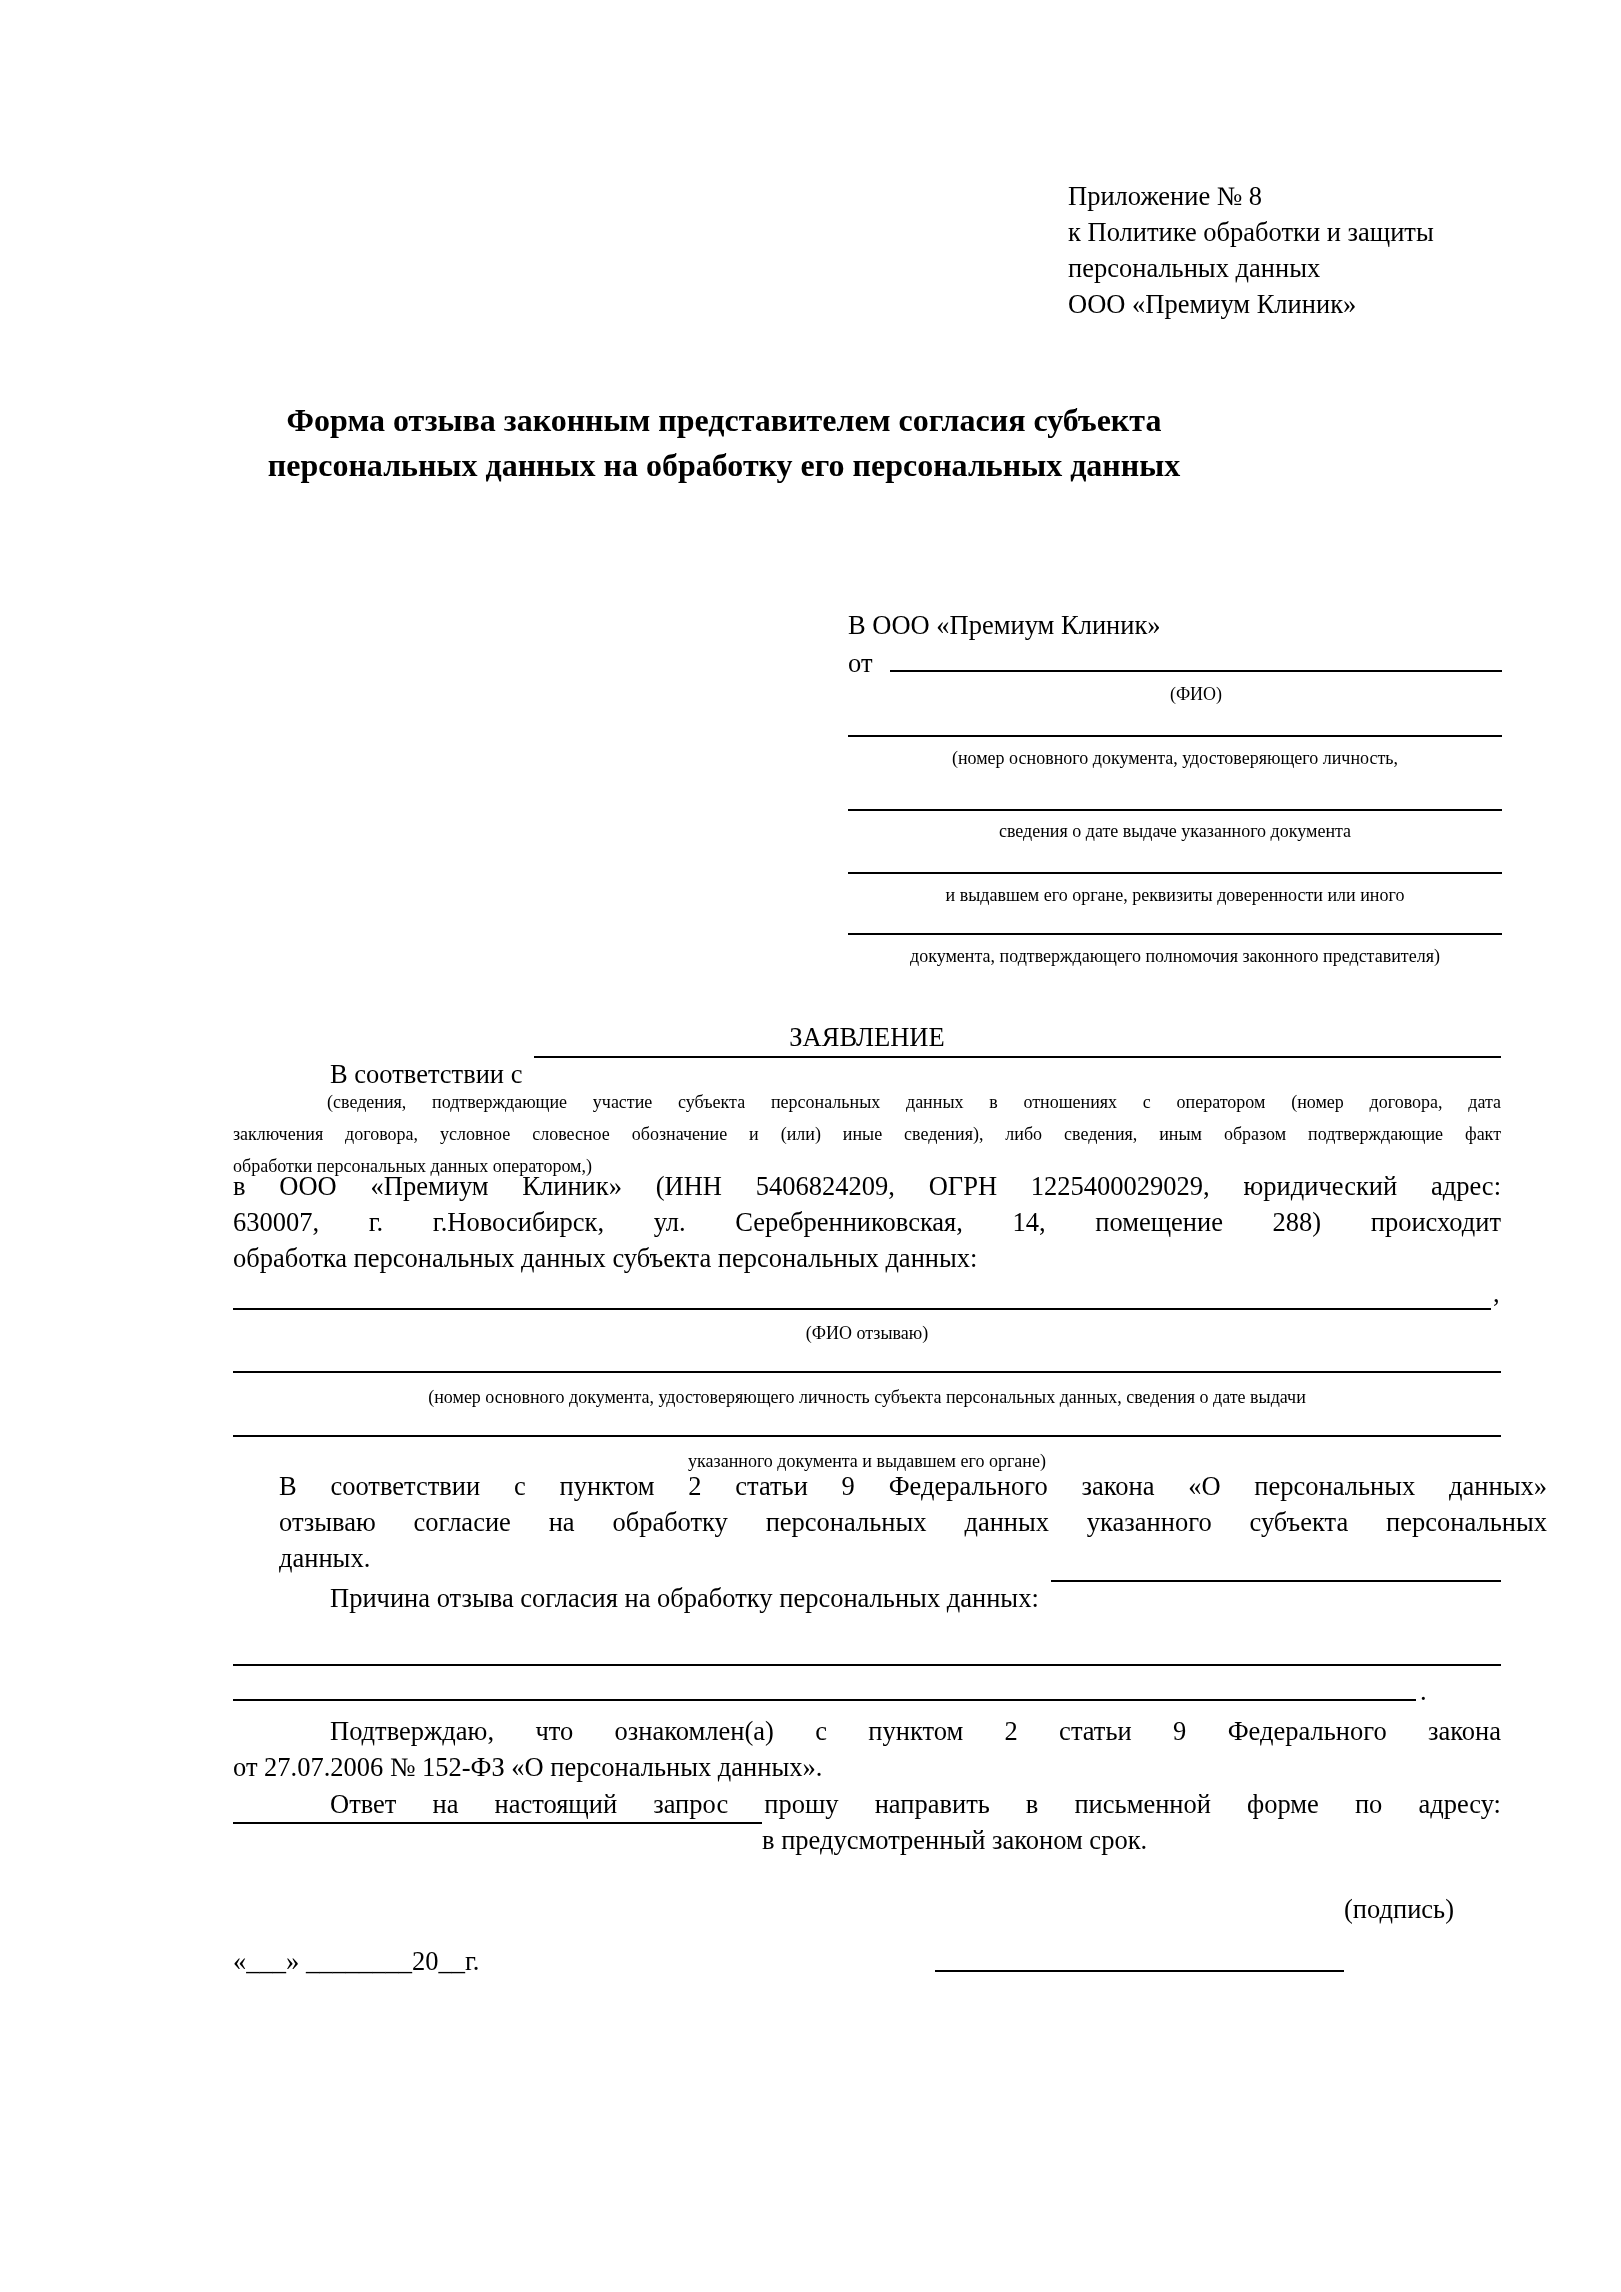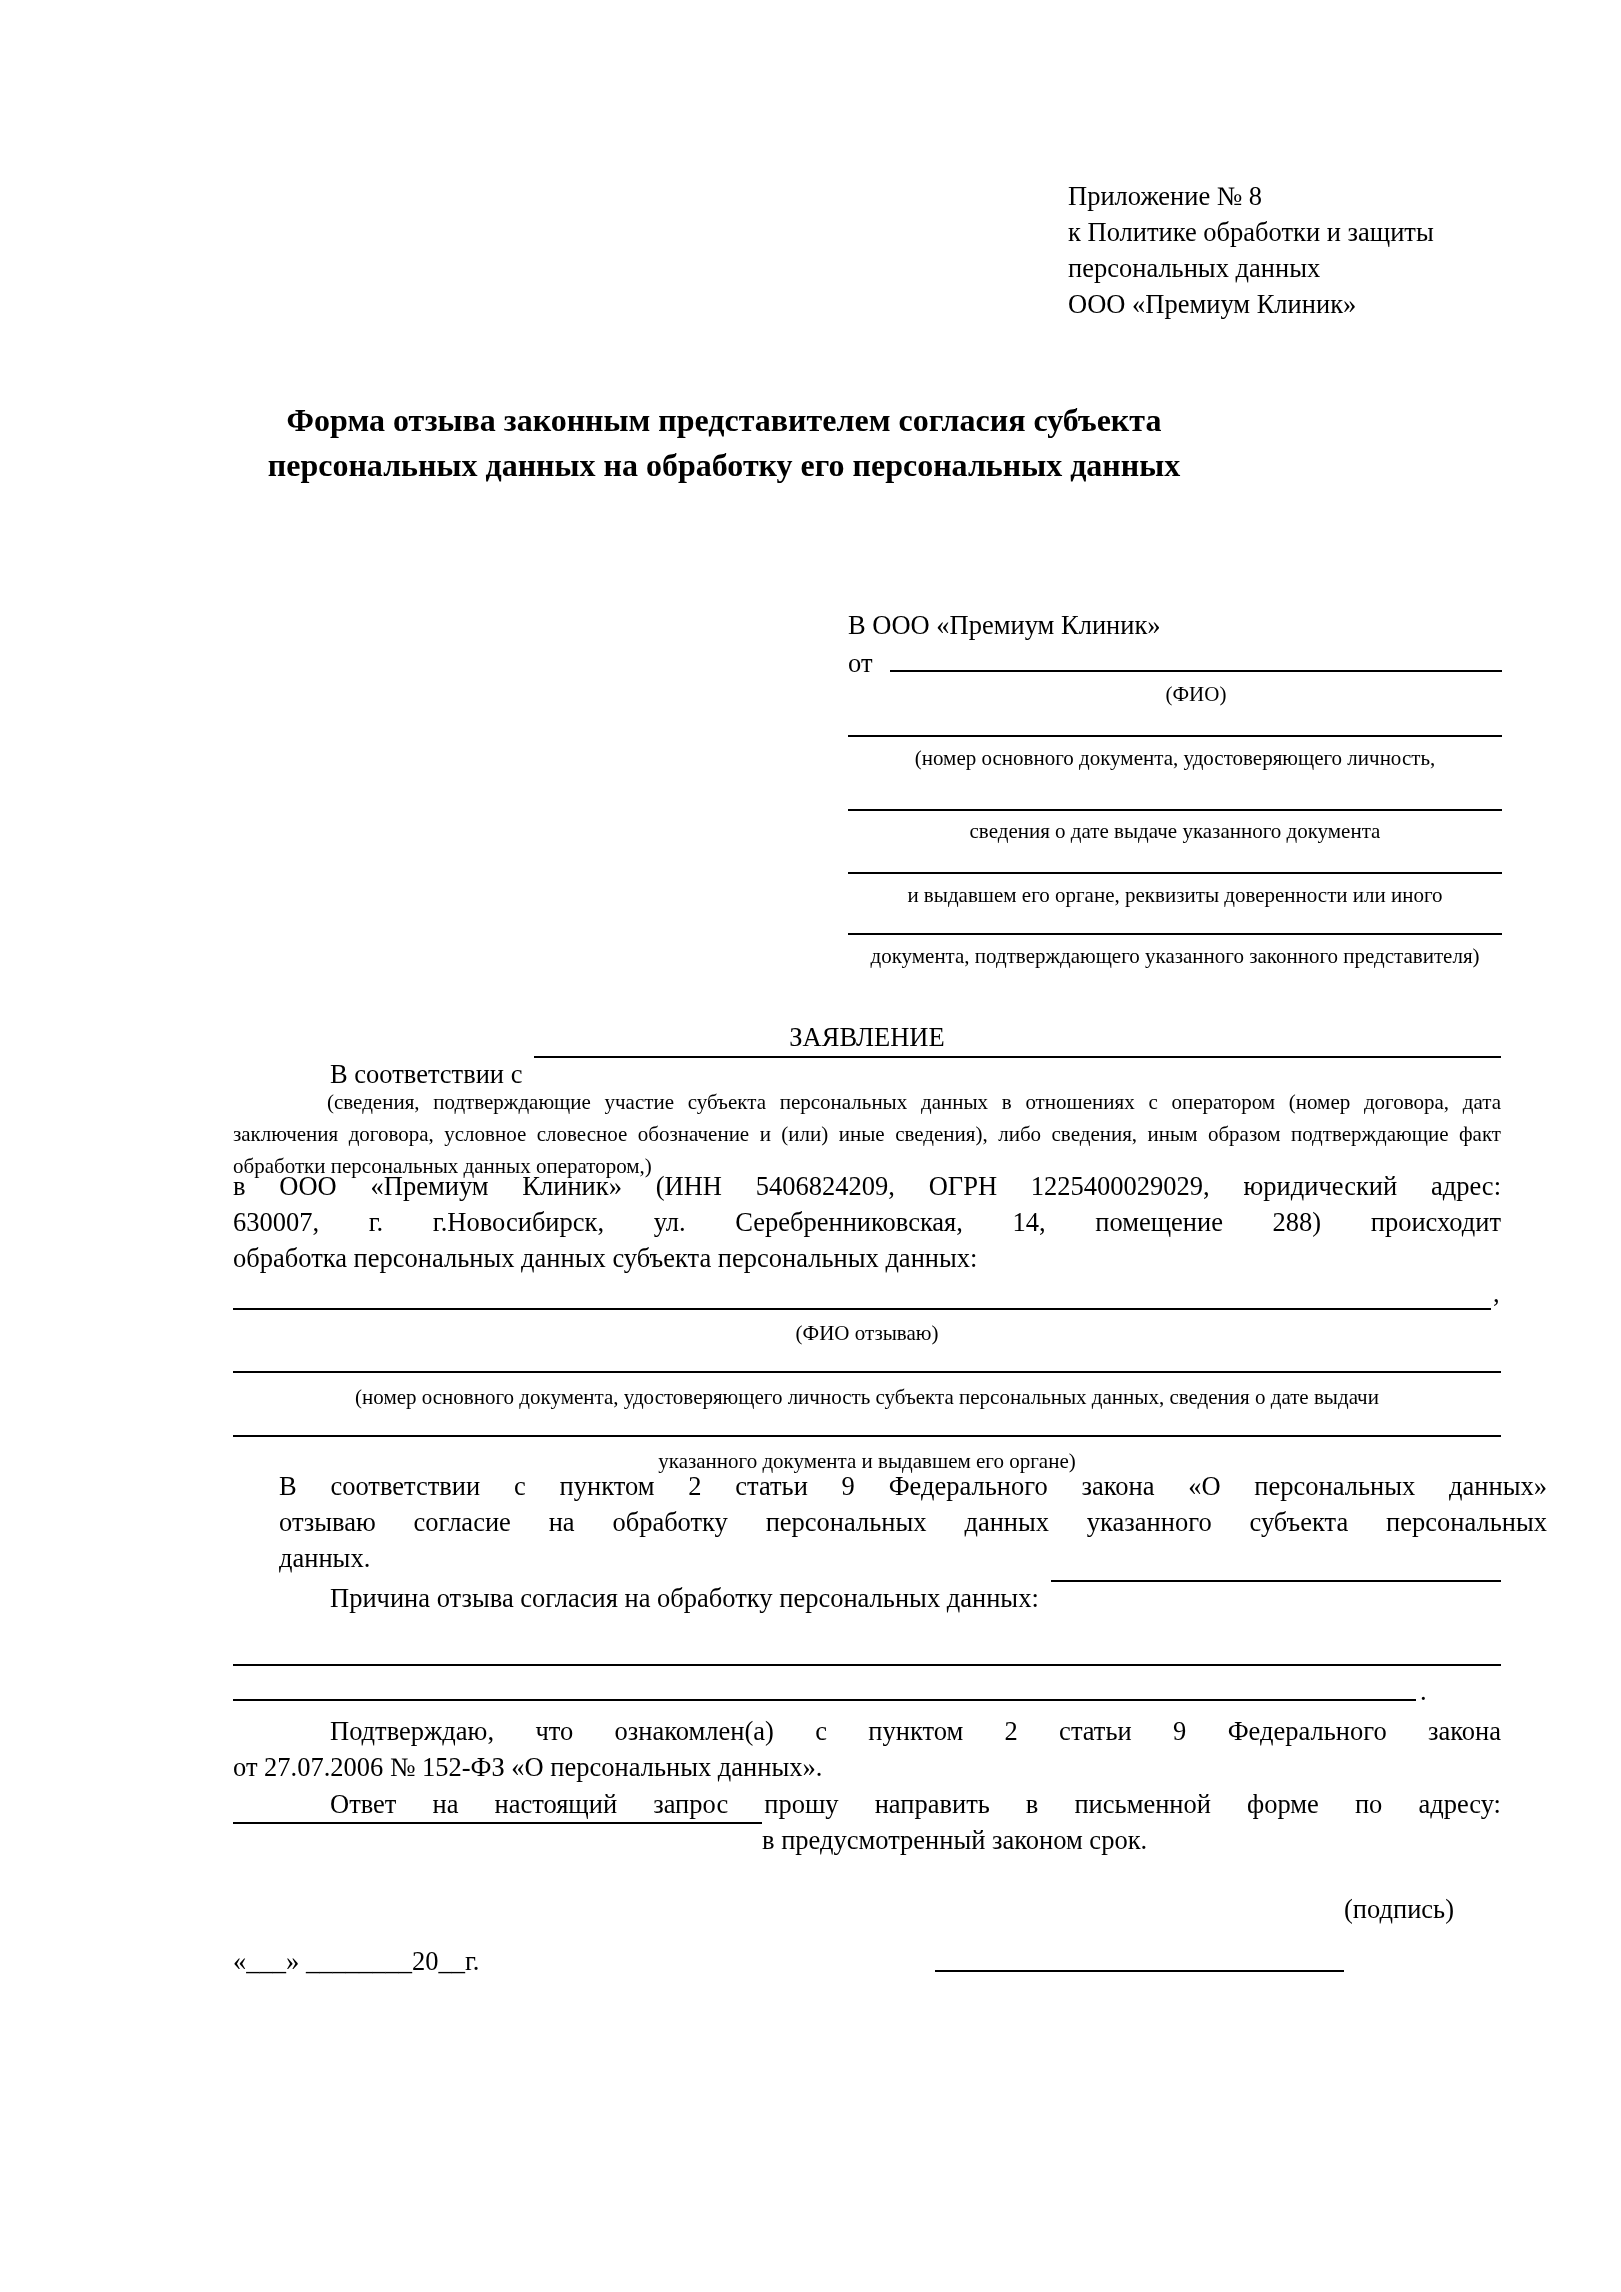--- a/index.html
+++ b/index.html
@@ -5,21 +5,21 @@
   html,body{margin:0;padding:0;background:#ffffff;}
   .page{
     position:relative;
     width:1621px;height:2293px;
     background:#ffffff;color:#000000;
     font-family:"Liberation Serif","DejaVu Serif",serif;
     overflow:hidden;
   }
   .abs{position:absolute;}
   .body-text{font-size:26.5px;line-height:36px;}
-  .small-text{font-size:21px;line-height:32px;}
+  .small-text{font-size:18px;line-height:32px;}
   .title-text{font-size:32px;line-height:45px;font-weight:bold;text-align:center;}
   .center{text-align:center;}
   .stretch{text-align:justify;text-align-last:justify;}
   .rule{border-bottom:2.9px solid #000;height:0;}
   .row{display:flex;align-items:flex-start;}
   .fill{flex:1 1 auto;border-bottom:2.9px solid #000;margin-bottom:4.9px;}
   .nowrap{white-space:nowrap;}
 </style>
 </head>
 <body>
@@ -46,21 +46,21 @@
   <div class="abs rule" style="left:848px;top:735px;width:654px;"></div>
   <div class="abs small-text center" style="left:848px;top:742px;width:654px;">(номер основного документа, удостоверяющего личность,</div>
 
   <div class="abs rule" style="left:848px;top:809px;width:654px;"></div>
   <div class="abs small-text center" style="left:848px;top:815px;width:654px;">сведения о дате выдаче указанного документа</div>
 
   <div class="abs rule" style="left:848px;top:872px;width:654px;"></div>
   <div class="abs small-text center" style="left:848px;top:879px;width:654px;">и выдавшем его органе, реквизиты доверенности или иного</div>
 
   <div class="abs rule" style="left:848px;top:933px;width:654px;"></div>
-  <div class="abs small-text center" style="left:848px;top:940px;width:654px;">документа, подтверждающего указанного законного представителя)</div>
+  <div class="abs small-text center" style="left:848px;top:940px;width:654px;">документа, подтверждающего полномочия законного представителя)</div>
 
   <div class="abs body-text center" style="left:233px;top:1019px;width:1268px;">ЗАЯВЛЕНИЕ</div>
 
   <div class="abs row body-text" style="left:233px;top:1056px;width:1268px;height:36px;">
     <span class="nowrap" style="padding-left:97px;">В соответствии с</span>
     <span class="fill" style="margin-left:11.8px;"></span>
   </div>
 
   <div class="abs small-text" style="left:233px;top:1086px;width:1268px;">
     <div class="stretch" style="padding-left:94px;">(сведения, подтверждающие участие субъекта персональных данных в отношениях с оператором (номер договора, дата</div>

